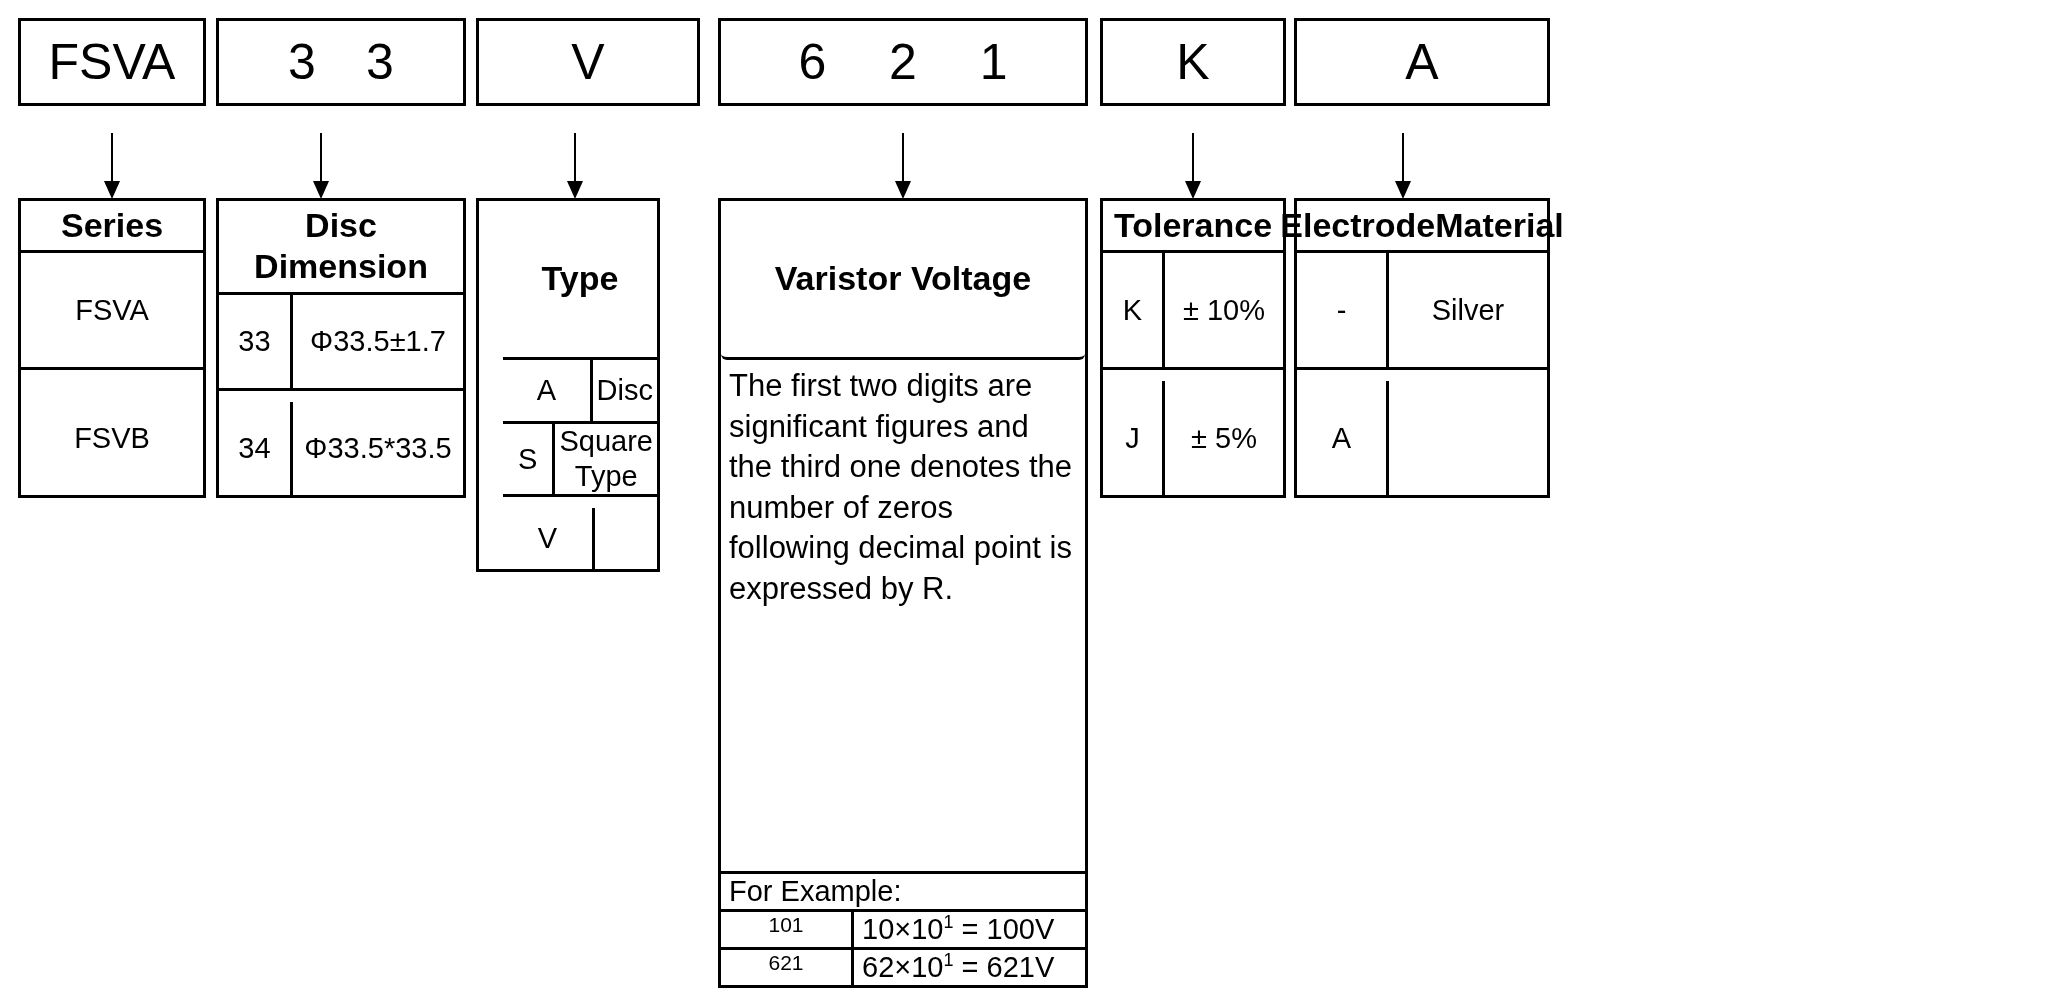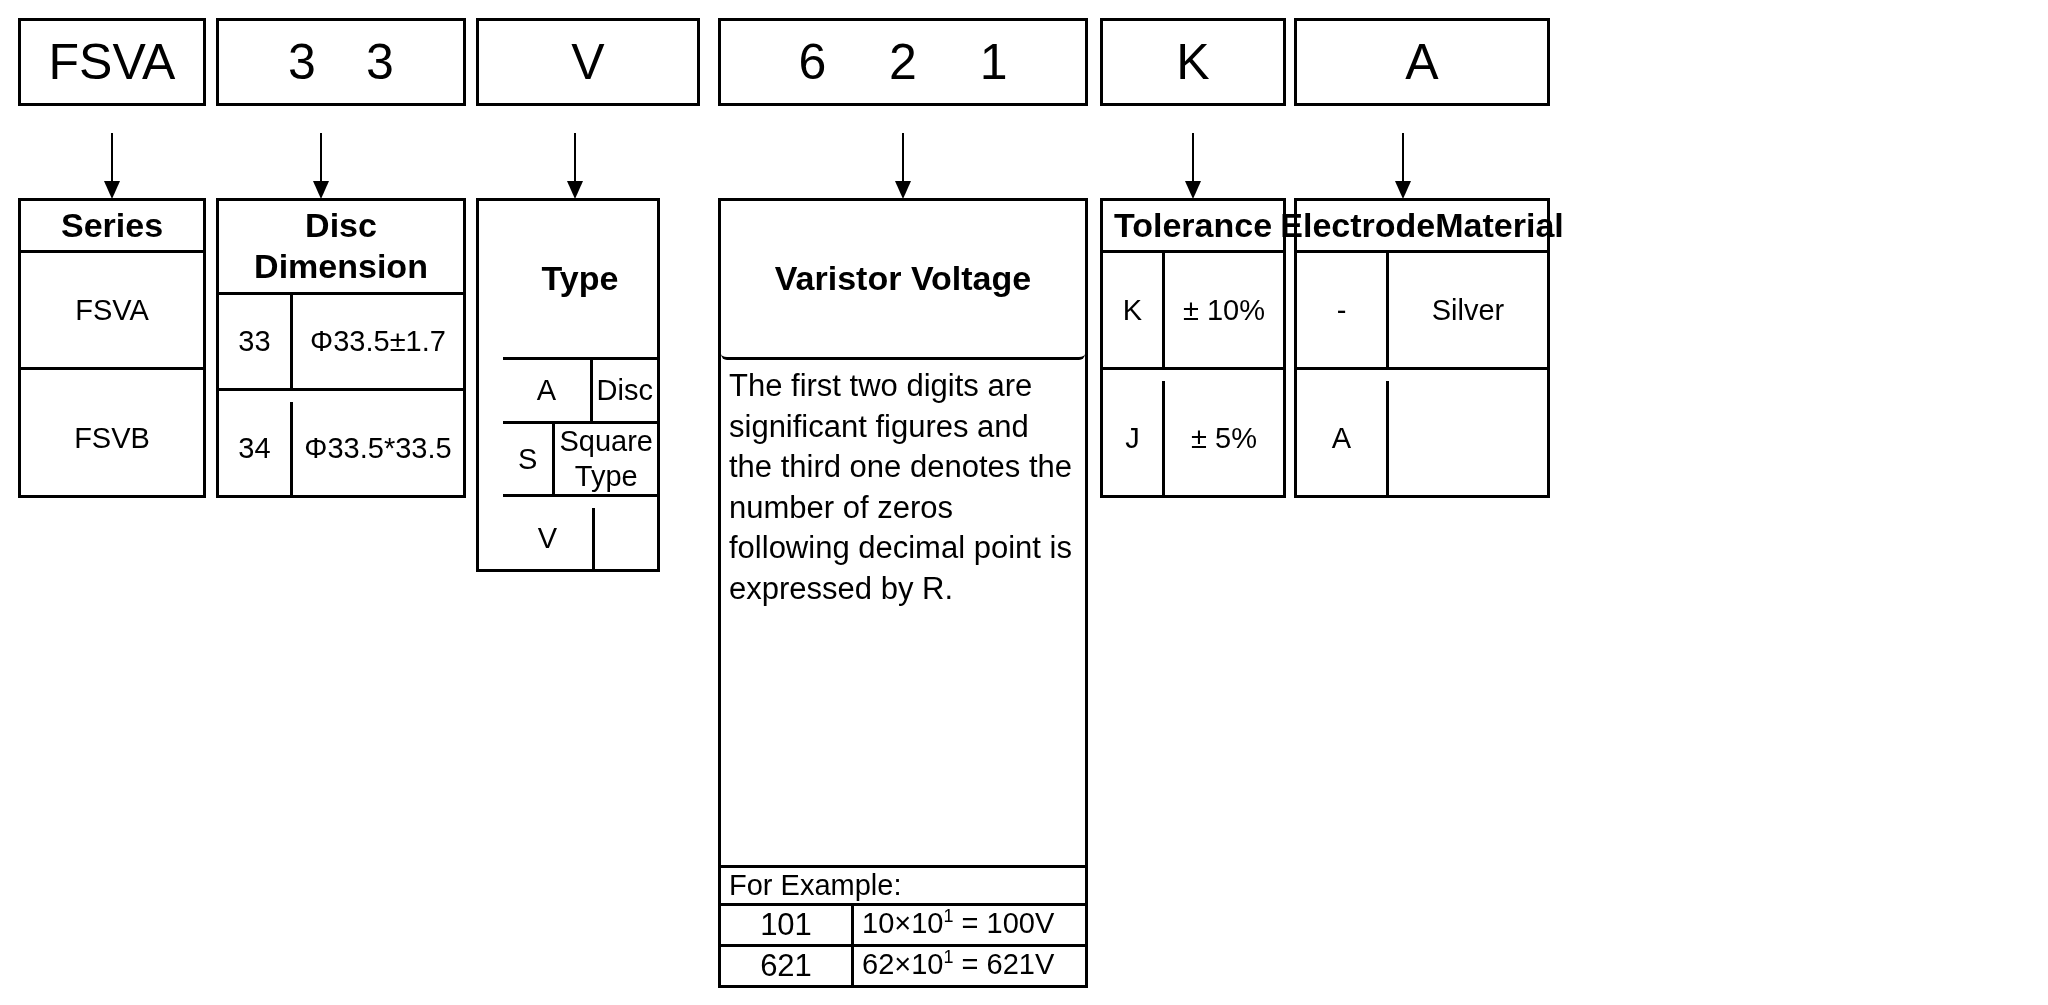--- a/index.html
+++ b/index.html
@@ -106,21 +106,21 @@
     padding: 1px 8px;
     border-top: 3px solid #000;
     border-bottom: 3px solid #000;
   }
   .ex-row { display: flex; border-bottom: 3px solid #000; }
   .ex-row:last-child { border-bottom: none; }
   .ex-code {
     width: 130px;
     border-right: 3px solid #000;
     text-align: center;
-    font-size: 31px;
+    font-size: 21px;
     padding: 1px 0;
   }
   .ex-val {
     flex: 1;
     text-align: left;
     font-size: 29px;
     padding: 1px 0 1px 8px;
   }
   sup { font-size: 0.62em; vertical-align: super; line-height: 0; }
 </style>

